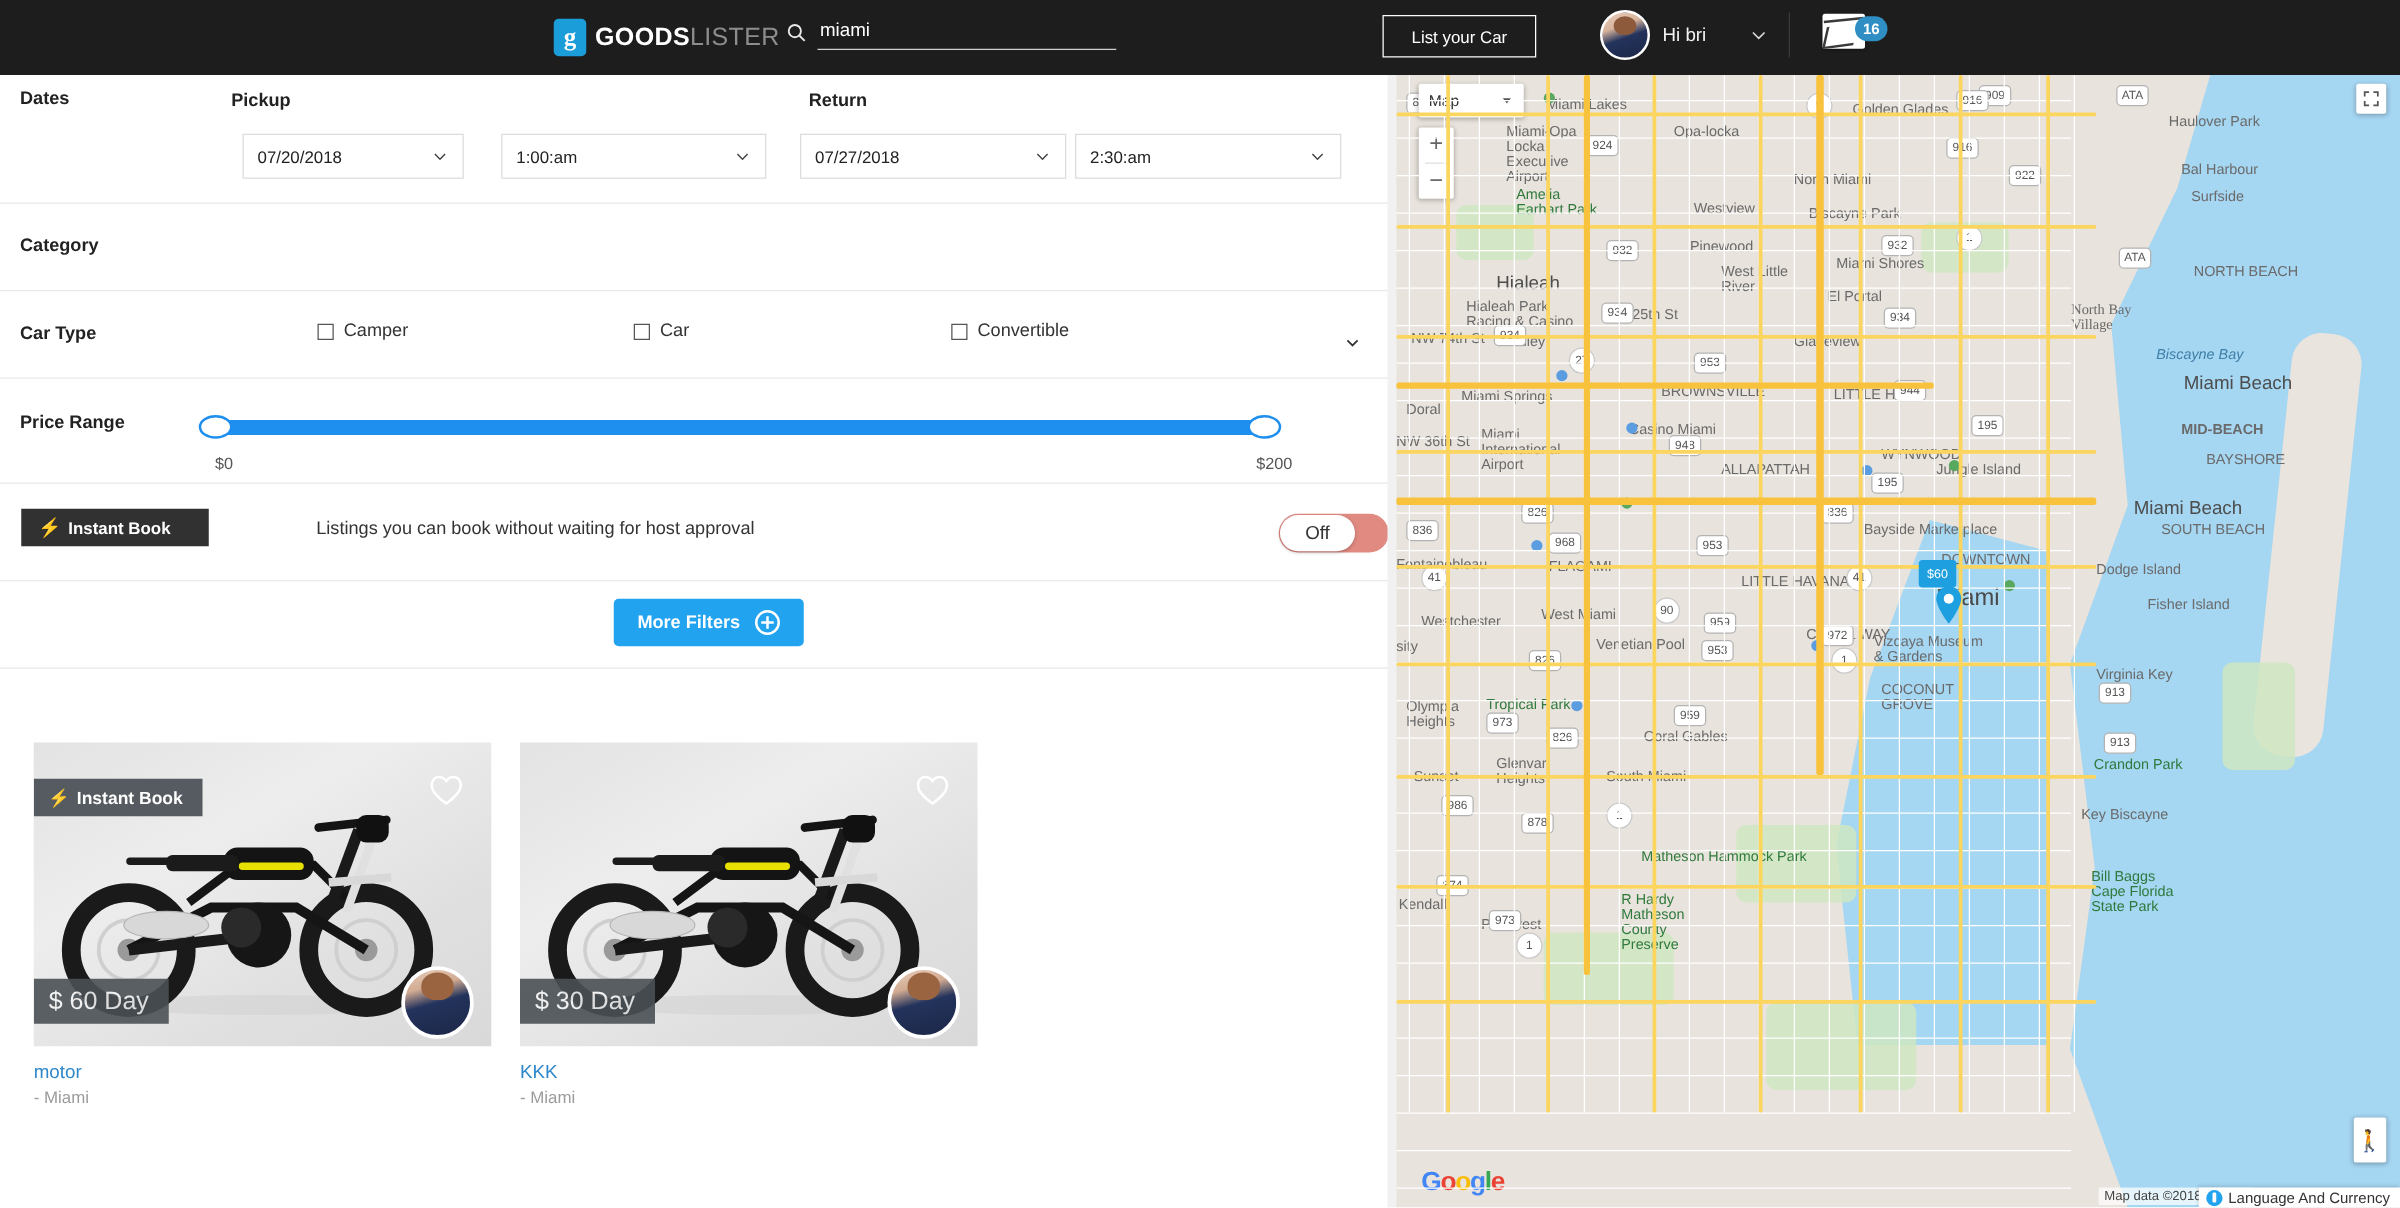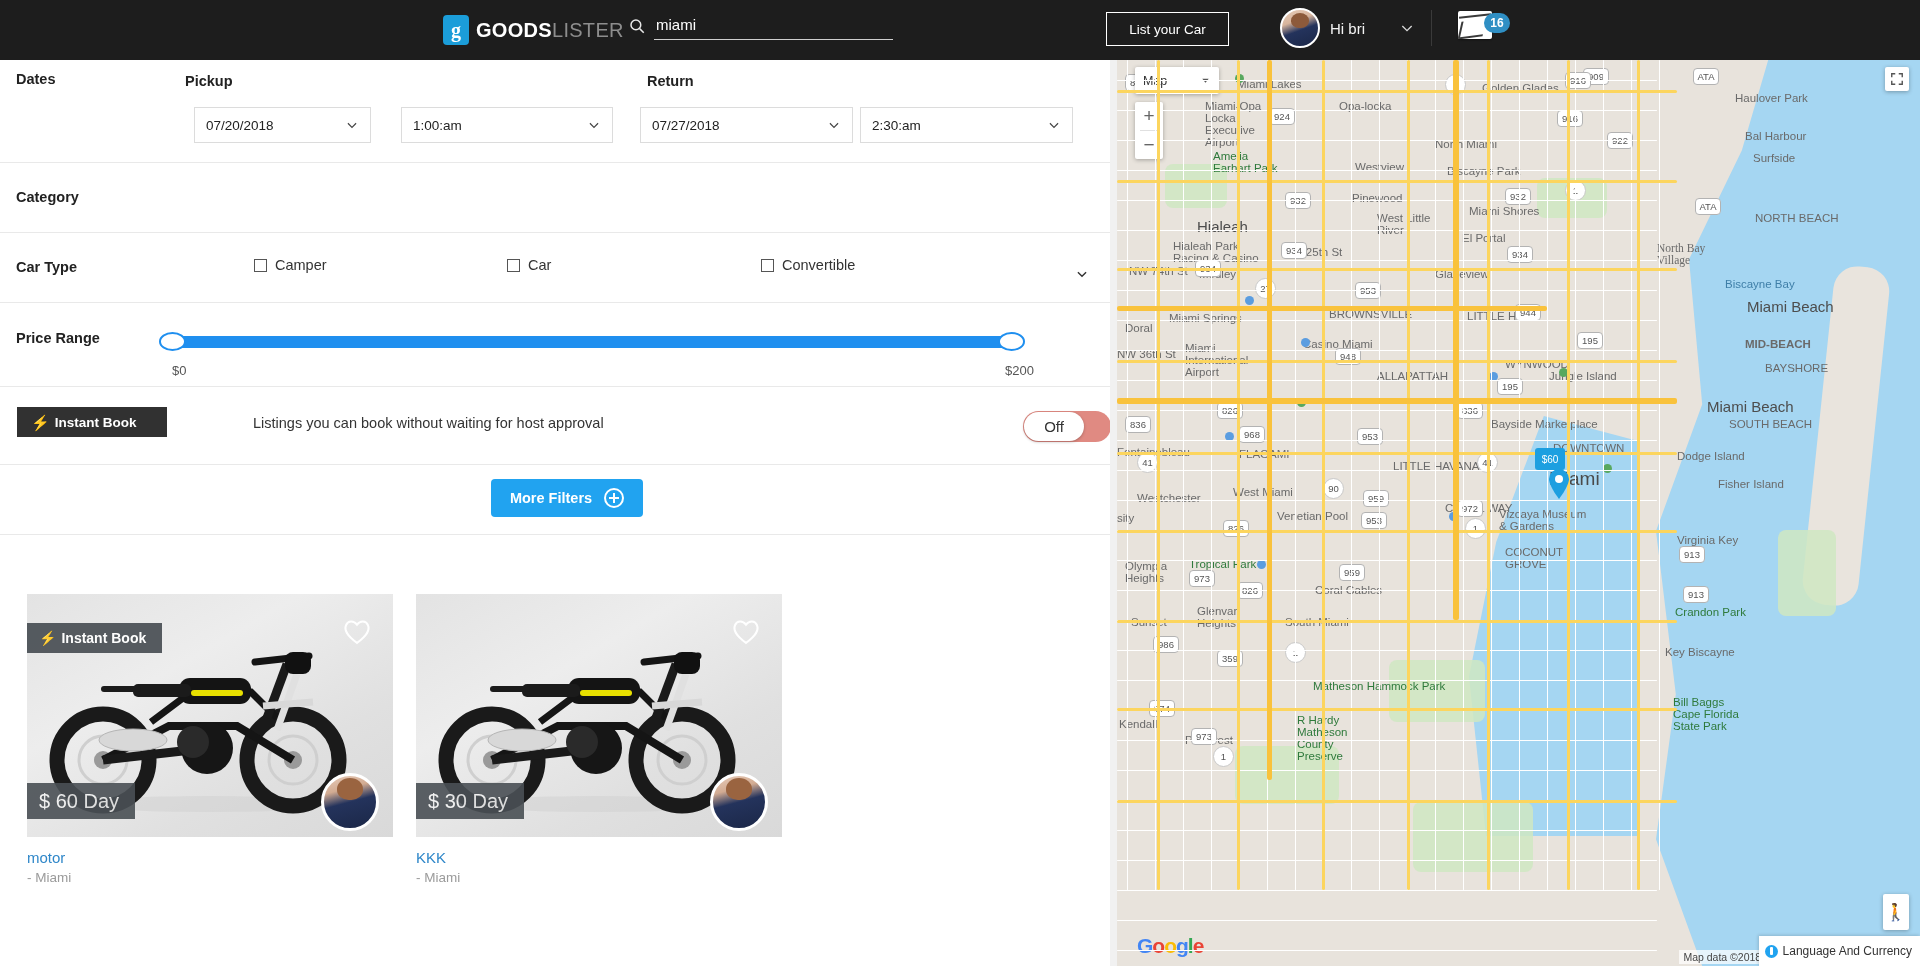--- a/index.html
+++ b/index.html
@@ -324,21 +324,21 @@
   .road {
     position: absolute; background: #fcd55e; border-radius: 2px;
   }
   .map-label {
     position: absolute; font-size: 11.5px; color: #6a6a6a;
     white-space: nowrap; font-family: "Liberation Sans", sans-serif;
   }
   .map-label.big { font-size: 15px; color: #4d4d4d; }
   .map-label.city { font-size: 19px; color: #4a4a4a; }
   .map-label.green { color: #2f7a3c; }
-  .map-label.water { color: #3f7fa8; }
+  .map-label.water { color: #3f7fa8; font-style: italic; }
   .shield {
     position: absolute; width: 26px; height: 17px;
     border: 1.4px solid #b3b3b3; border-radius: 4px; background: #fff;
     font-size: 9.5px; color: #555; display: flex;
     align-items: center; justify-content: center;
   }
   .shield.hw {
     border-radius: 50%; width: 21px; height: 21px;
     border-color: #c9c9c9;
   }
@@ -385,21 +385,21 @@
     font-size: 21px; font-weight: 700; letter-spacing: -1px;
     font-family: "Liberation Sans", sans-serif;
   }
   .attrib {
     position: absolute; right: 118px; bottom: 2px;
     font-size: 10.5px; color: #444;
     background: rgba(255,255,255,.72); padding: 1px 4px;
   }
   .lang-cur {
     position: absolute; right: 0; bottom: 0;
-    height: 30px; background: #fff; display: flex; align-items: center;
+    height: 16px; background: #fff; display: flex; align-items: center;
     gap: 5px; padding: 0 8px 0 6px; cursor: pointer;
     box-shadow: -1px -1px 3px rgba(0,0,0,.15);
   }
   .lang-cur span { font-size: 12px; color: #333; }
   .globe {
     width: 13px; height: 13px; border-radius: 50%;
     background: #21a3f0; position: relative; flex: none;
   }
   .globe::after {
     content: ""; position: absolute; left: 5px; top: 2px;
@@ -813,21 +813,21 @@
         <div class="shield" style="left: 106px; top: 460px;">826</div>
         <div class="shield" style="left: 244px; top: 452px;">953</div>
         <div class="shield hw" style="left: 348px; top: 458px;">1</div>
         <div class="shield" style="left: 562px; top: 486px;">913</div>
         <div class="shield" style="left: 72px; top: 510px;">973</div>
         <div class="shield" style="left: 222px; top: 504px;">959</div>
         <div class="shield" style="left: 120px; top: 522px;">826</div>
         <div class="shield" style="left: 566px; top: 526px;">913</div>
         <div class="shield" style="left: 36px; top: 576px;">986</div>
         <div class="shield hw" style="left: 168px; top: 582px;">1</div>
-        <div class="shield" style="left: 100px; top: 590px;">359</div>
+        <div class="shield" style="left: 100px; top: 590px;">878</div>
         <div class="shield" style="left: 32px; top: 640px;">874</div>
         <div class="shield" style="left: 74px; top: 668px;">973</div>
         <div class="shield hw" style="left: 96px; top: 686px;">1</div>
       </div>
     <div id="map-pois-host">
         <div class="poi park" style="left: 118px; top: 14px;"></div>
         <div class="poi" style="left: 184px; top: 278px;"></div>
         <div class="poi" style="left: 128px; top: 236px;"></div>
         <div class="poi park" style="left: 180px; top: 338px;"></div>
         <div class="poi" style="left: 108px; top: 372px;"></div>

